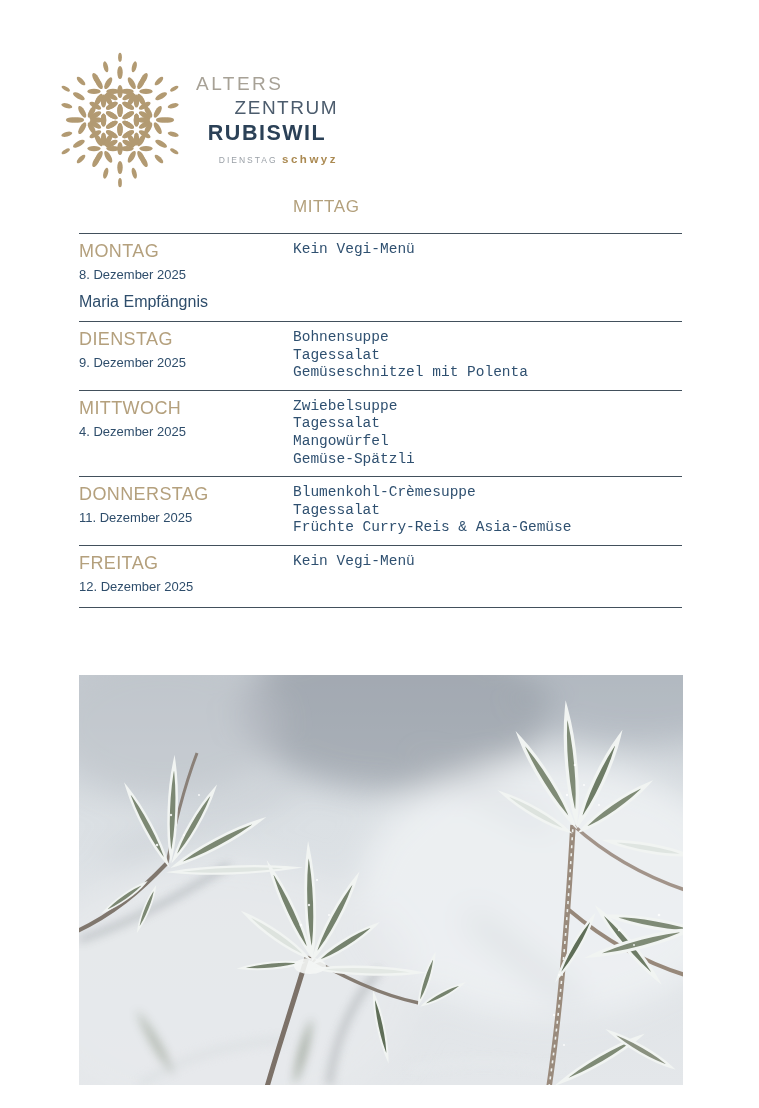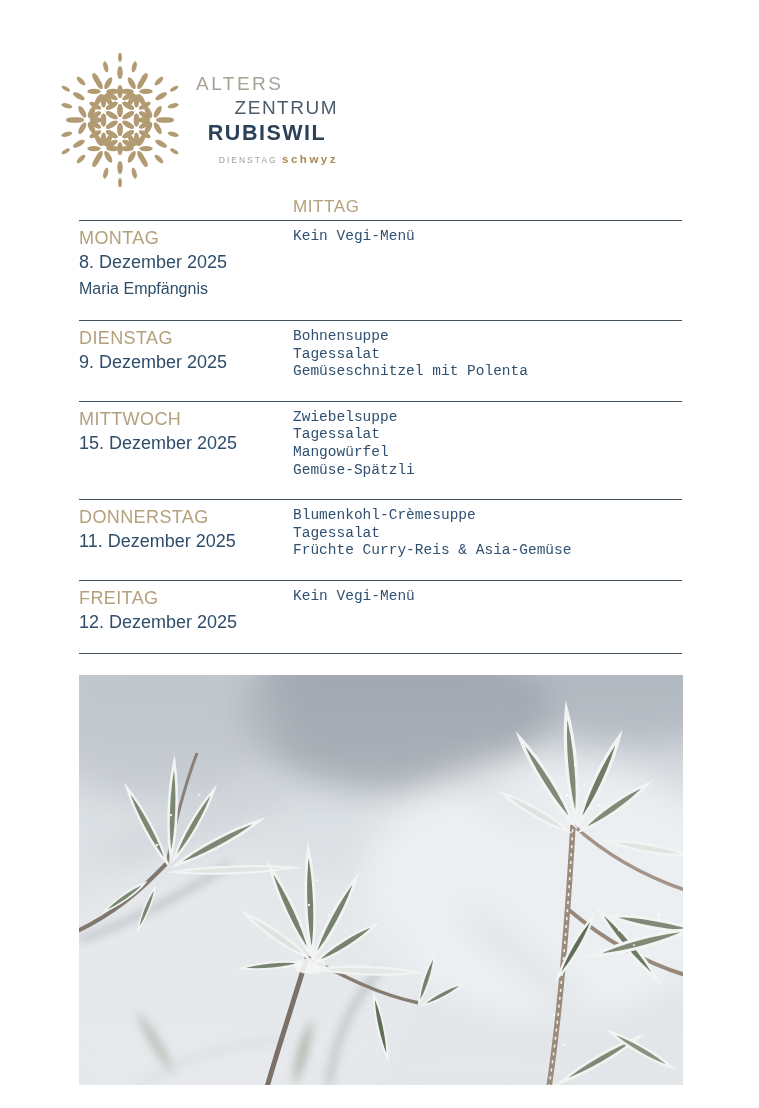--- a/index.html
+++ b/index.html
@@ -17,25 +17,25 @@
   .logo-gemeinde { font-size:8.5px; letter-spacing:2px; color:#9aa0a7; }
   .logo-schwyz { font-size:11.5px; letter-spacing:2.5px; color:#ab8a52; font-weight:bold; }
 
   
   .title-block { position:absolute; right:78px; top:74px; text-align:right; }
   .doc-title { font-size:27px; color:#47698e; letter-spacing:0.5px; line-height:32px; }
   .doc-daterange { font-size:15.5px; color:#ae9878; margin-top:3px; }
 
   
   .menu-table { position:absolute; left:79px; top:197px; width:603px; }
-  .m-header { padding-bottom:3px; border-bottom:1px solid #42505c; }
+  .m-header { padding-bottom:16px; border-bottom:1px solid #42505c; }
   .m-header .col-title { margin-left:214px; font-size:17px; color:#b3a07c; letter-spacing:0.6px; }
-  .m-row { display:grid; grid-template-columns:214px 1fr; padding:5px 0 20px; border-bottom:1px solid #42505c; }
+  .m-row { display:grid; grid-template-columns:214px 1fr; padding:5px 0 8px; border-bottom:1px solid #42505c; }
   .day { font-size:18px; color:#b4a07d; letter-spacing:0.4px; line-height:24px; }
-  .date { font-size:18px; color:#2e4d6b; line-height:22px; margin-top:1px; }
+  .date { font-size:13px; color:#2e4d6b; line-height:22px; margin-top:1px; }
   .note { font-size:16px; color:#2e4d6b; line-height:22px; margin-top:5px; }
   .items { padding-top:2px;font-family:Liberation Mono, monospace; }
   .items div { font-size:14.5px; color:#2f5070; line-height:17.6px; }
   .items div:empty { display:none; }
   .row-freitag { min-height:62px; }
 
   
   .photo { position:absolute; left:79px; top:675px; width:604px; height:410px; overflow:hidden; }
   .photo svg { display:block; width:100%; height:100%; }
 </style>
@@ -139,21 +139,21 @@
       <div class="items">
         <div>Bohnensuppe</div>
         <div>Tagessalat</div>
         <div>Gemüseschnitzel mit Polenta</div>
       </div>
     </div>
 
     <div class="m-row">
       <div>
         <div class="day">MITTWOCH</div>
-        <div class="date">15. Dezember 2025</div>
+        <div class="date">4. Dezember 2025</div>
       </div>
       <div class="items">
         <div>Zwiebelsuppe</div>
         <div>Tagessalat</div>
         <div>Mangowürfel</div>
         <div>Gemüse-Spätzli</div>
       </div>
     </div>
 
     <div class="m-row">

